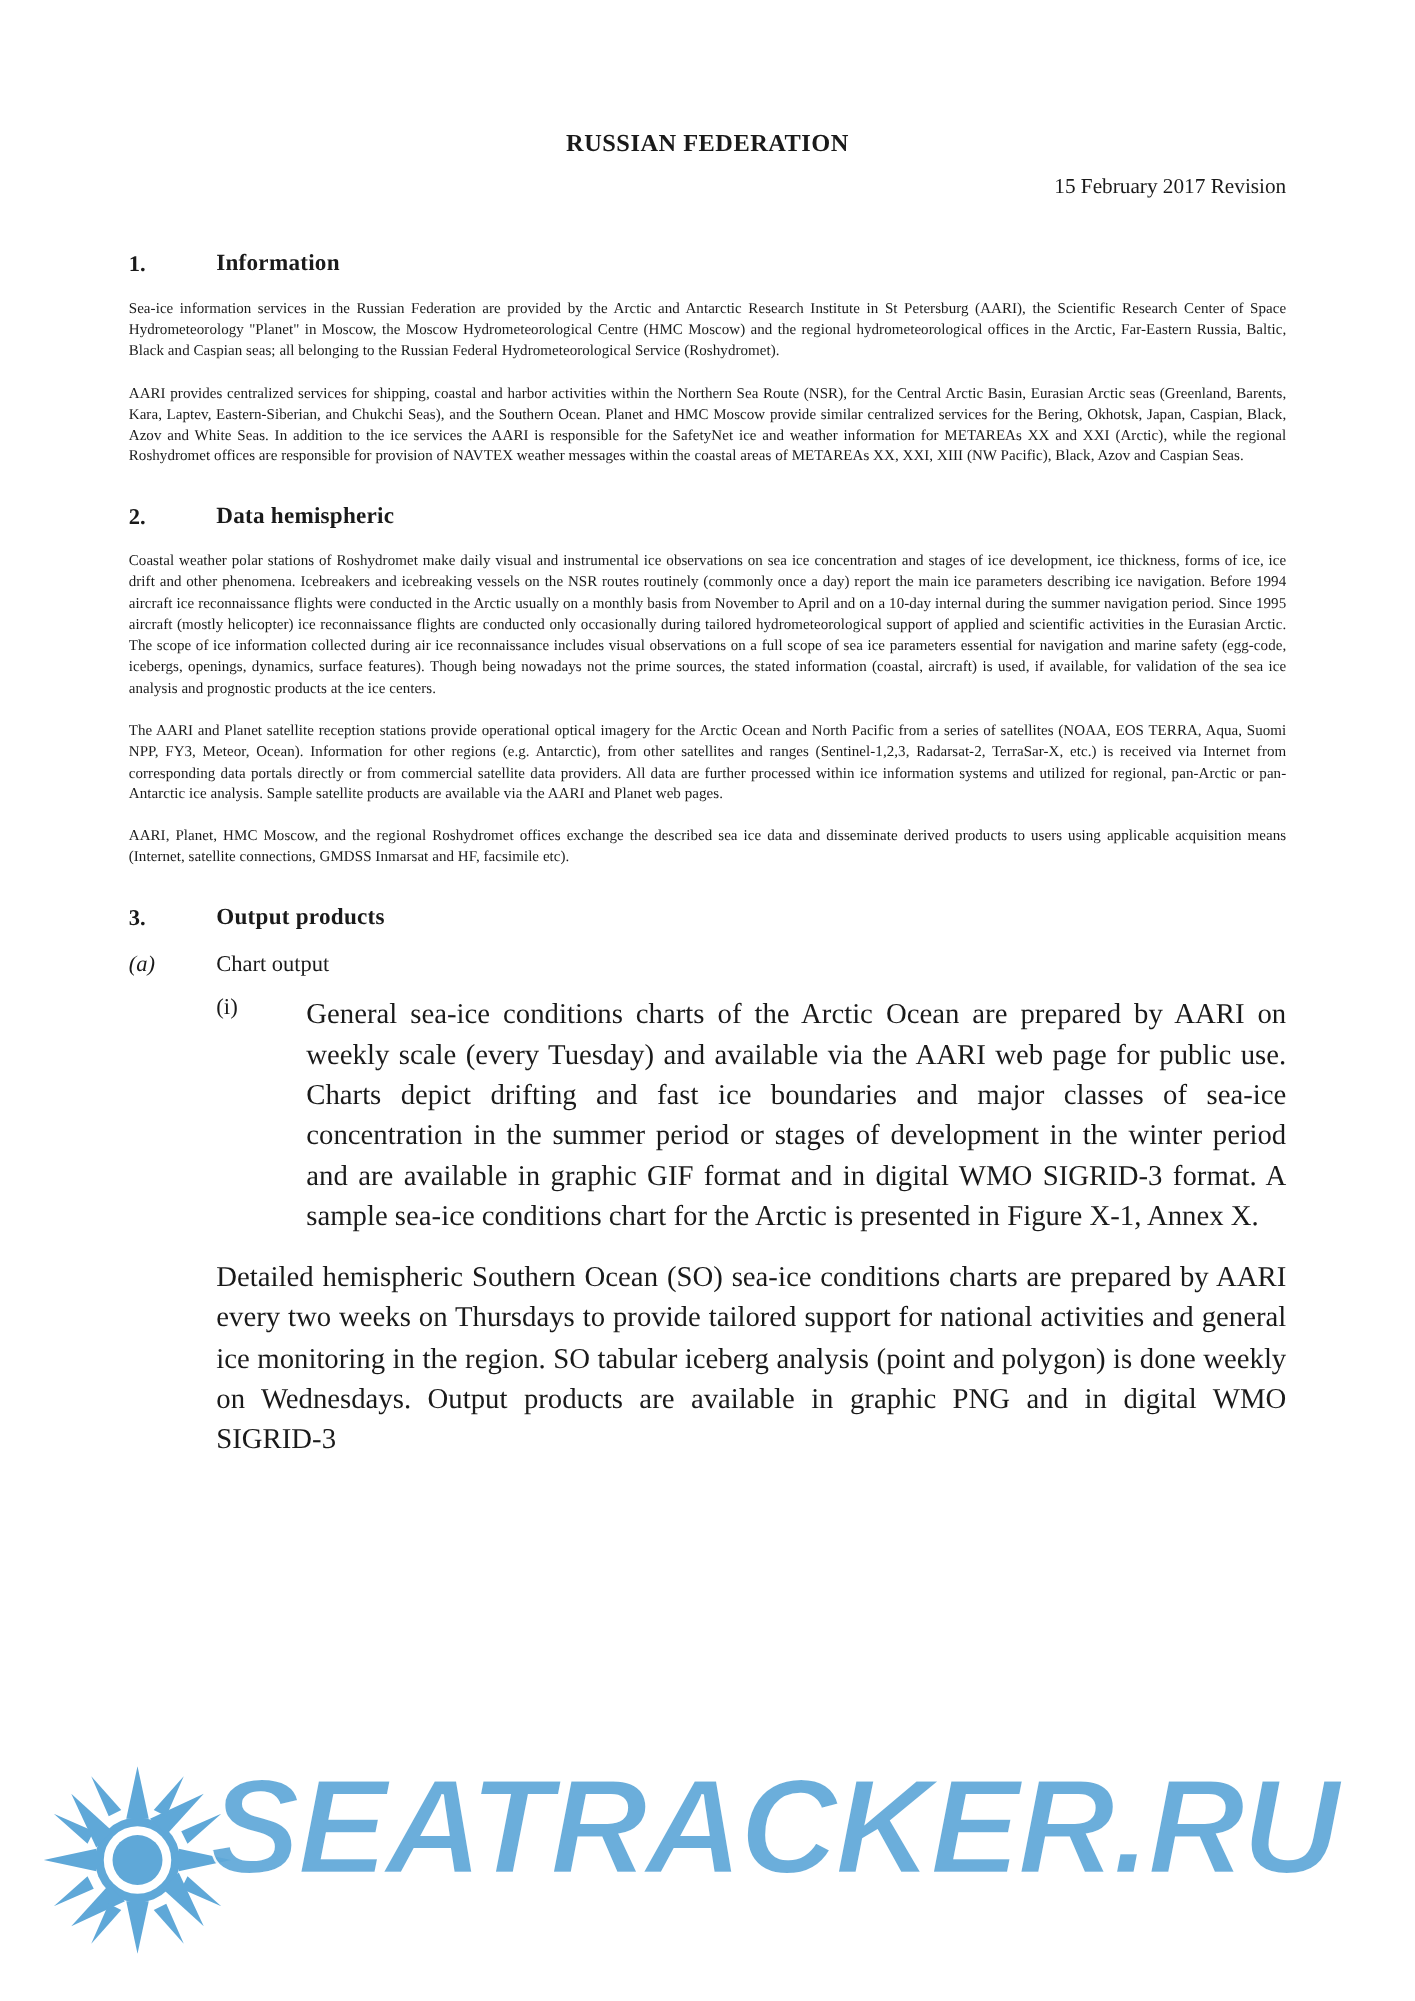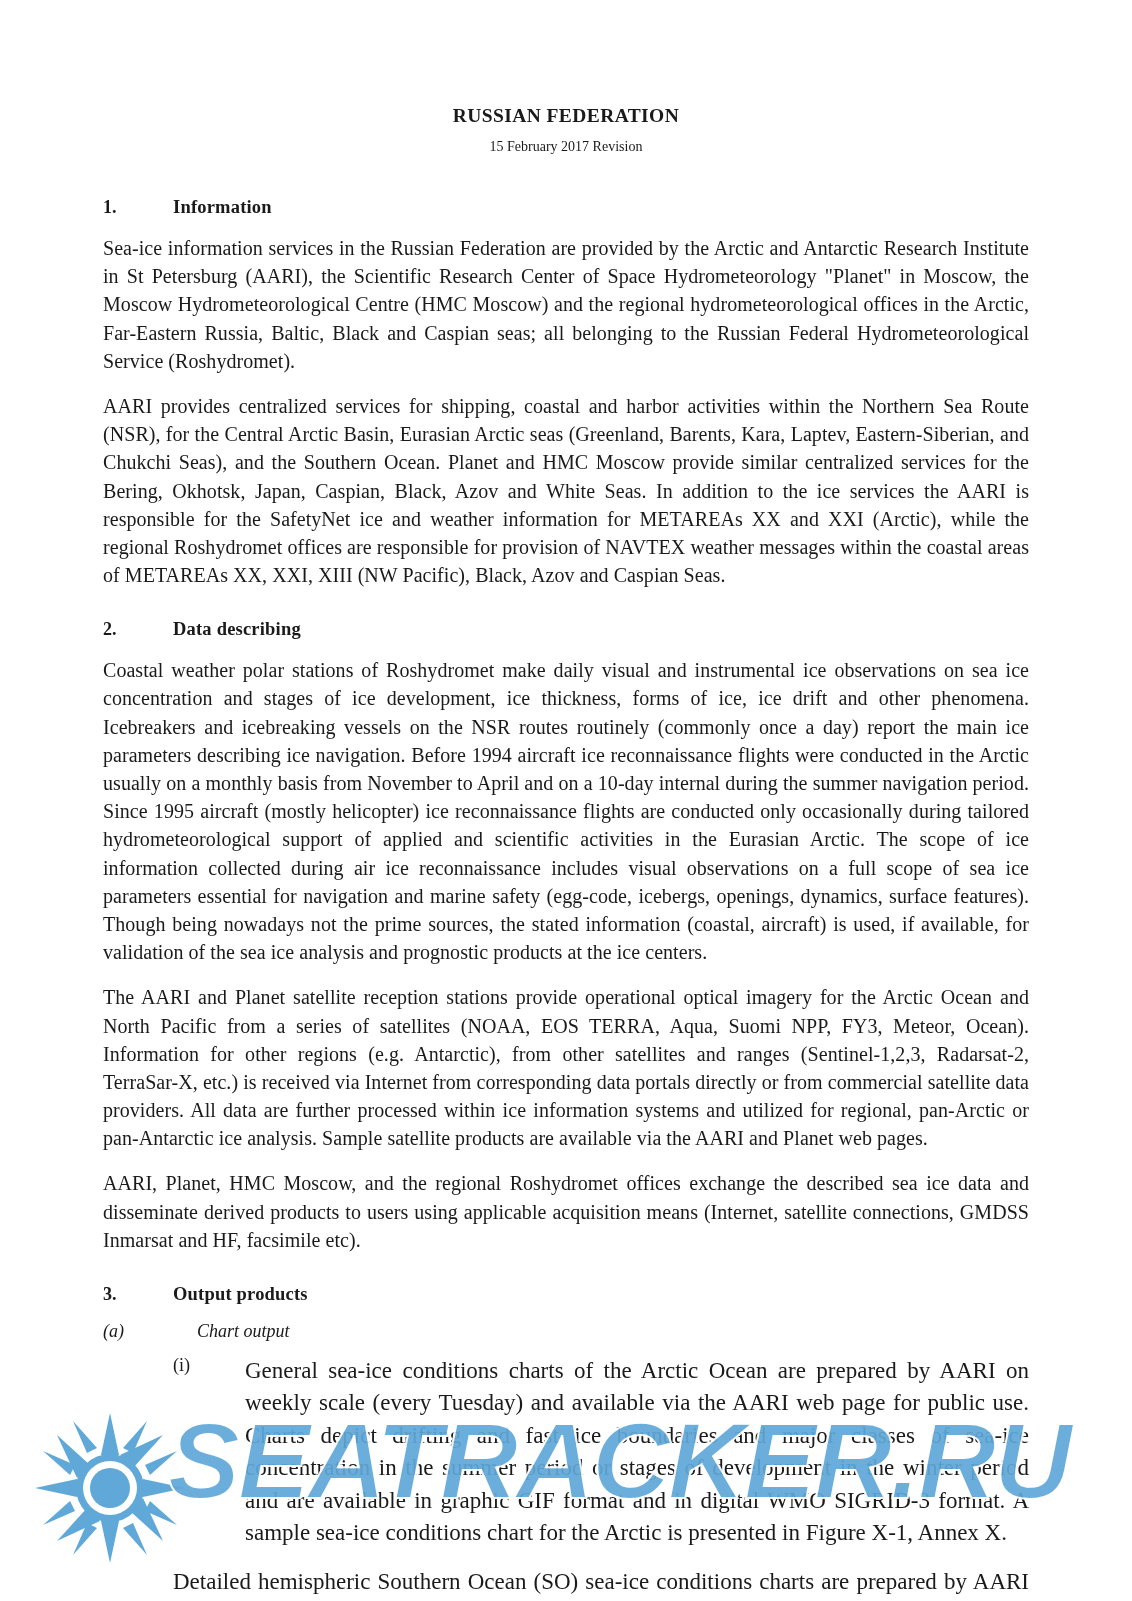--- a/index.html
+++ b/index.html
@@ -22,42 +22,42 @@
     box-sizing: border-box;
   }
   .doc-title {
     text-align: center;
     font-weight: bold;
     font-size: 19.5px;
     letter-spacing: 0.4px;
     margin: 0 0 12px 0;
   }
   .doc-subtitle {
-    text-align: center;
-    font-size: 14px;
+    text-align: right;
+    font-size: 17px;
     margin: 0 0 42px 0;
   }
   .section-head {
     display: flex;
     margin: 0 0 16px 0;
   }
   .section-head .num {
     width: 70px;
     font-weight: bold;
     font-size: 18px;
   }
   .section-head .ttl {
     font-weight: bold;
     font-size: 18.5px;
     letter-spacing: 0.2px;
   }
   p.body {
     margin: 0 0 17px 0;
     text-align: justify;
-    font-size: 20px;
+    font-size: 12px;
     line-height: 1.41;
     letter-spacing: 0.05px;
   }
   .gap-before {
     margin-top: 30px;
   }
   .sub-item {
     display: flex;
     margin: 0 0 13px 0;
   }
@@ -65,23 +65,21 @@
     width: 70px;
     flex: 0 0 70px;
     font-style: italic;
     font-size: 18px;
   }
   .sub-item .label.sub-roman {
     text-align: left;
   }
   .sub-item .txt {
     flex: 1;
-    font-style: italic;
     font-size: 18px;
-    margin-left: 24px;
   }
   .roman-item {
     display: flex;
     margin: 0 0 16px 0;
     padding-left: 70px;
   }
   .roman-item .rlabel {
     width: 72px;
     flex: 0 0 72px;
     font-size: 18.2px;
@@ -139,21 +137,21 @@
 
   <div class="section-head">
     <span class="num">1.</span>
     <span class="ttl">Information</span>
   </div>
   <p class="body">Sea-ice information services in the Russian Federation are provided by the Arctic and Antarctic Research Institute in St Petersburg (AARI), the Scientific Research Center of Space Hydrometeorology "Planet" in Moscow, the Moscow Hydrometeorological Centre (HMC Moscow) and the regional hydrometeorological offices in the Arctic, Far-Eastern Russia, Baltic, Black and Caspian seas; all belonging to the Russian Federal Hydrometeorological Service (Roshydromet).</p>
   <p class="body">AARI provides centralized services for shipping, coastal and harbor activities within the Northern Sea Route (NSR), for the Central Arctic Basin, Eurasian Arctic seas (Greenland, Barents, Kara, Laptev, Eastern-Siberian, and Chukchi Seas), and the Southern Ocean. Planet and HMC Moscow provide similar centralized services for the Bering, Okhotsk, Japan, Caspian, Black, Azov and White Seas. In addition to the ice services the AARI is responsible for the SafetyNet ice and weather information for METAREAs XX and XXI (Arctic), while the regional Roshydromet offices are responsible for provision of NAVTEX weather messages within the coastal areas of METAREAs XX, XXI, XIII (NW Pacific), Black, Azov and Caspian Seas.</p>
 
   <div class="section-head gap-before">
     <span class="num">2.</span>
-    <span class="ttl">Data describing</span>
+    <span class="ttl">Data hemispheric</span>
   </div>
   <p class="body">Coastal weather polar stations of Roshydromet make daily visual and instrumental ice observations on sea ice concentration and stages of ice development, ice thickness, forms of ice, ice drift and other phenomena. Icebreakers and icebreaking vessels on the NSR routes routinely (commonly once a day) report the main ice parameters describing ice navigation. Before 1994 aircraft ice reconnaissance flights were conducted in the Arctic usually on a monthly basis from November to April and on a 10-day internal during the summer navigation period. Since 1995 aircraft (mostly helicopter) ice reconnaissance flights are conducted only occasionally during tailored hydrometeorological support of applied and scientific activities in the Eurasian Arctic. The scope of ice information collected during air ice reconnaissance includes visual observations on a full scope of sea ice parameters essential for navigation and marine safety (egg-code, icebergs, openings, dynamics, surface features). Though being nowadays not the prime sources, the stated information (coastal, aircraft) is used, if available, for validation of the sea ice analysis and prognostic products at the ice centers.</p>
   <p class="body">The AARI and Planet satellite reception stations provide operational optical imagery for the Arctic Ocean and North Pacific from a series of satellites (NOAA, EOS TERRA, Aqua, Suomi NPP, FY3, Meteor, Ocean). Information for other regions (e.g. Antarctic), from other satellites and ranges (Sentinel-1,2,3, Radarsat-2, TerraSar-X, etc.) is received via Internet from corresponding data portals directly or from commercial satellite data providers. All data are further processed within ice information systems and utilized for regional, pan-Arctic or pan-Antarctic ice analysis. Sample satellite products are available via the AARI and Planet web pages.</p>
   <p class="body">AARI, Planet, HMC Moscow, and the regional Roshydromet offices exchange the described sea ice data and disseminate derived products to users using applicable acquisition means (Internet, satellite connections, GMDSS Inmarsat and HF, facsimile etc).</p>
 
   <div class="section-head gap-before">
     <span class="num">3.</span>
     <span class="ttl">Output products</span>
   </div>
 

